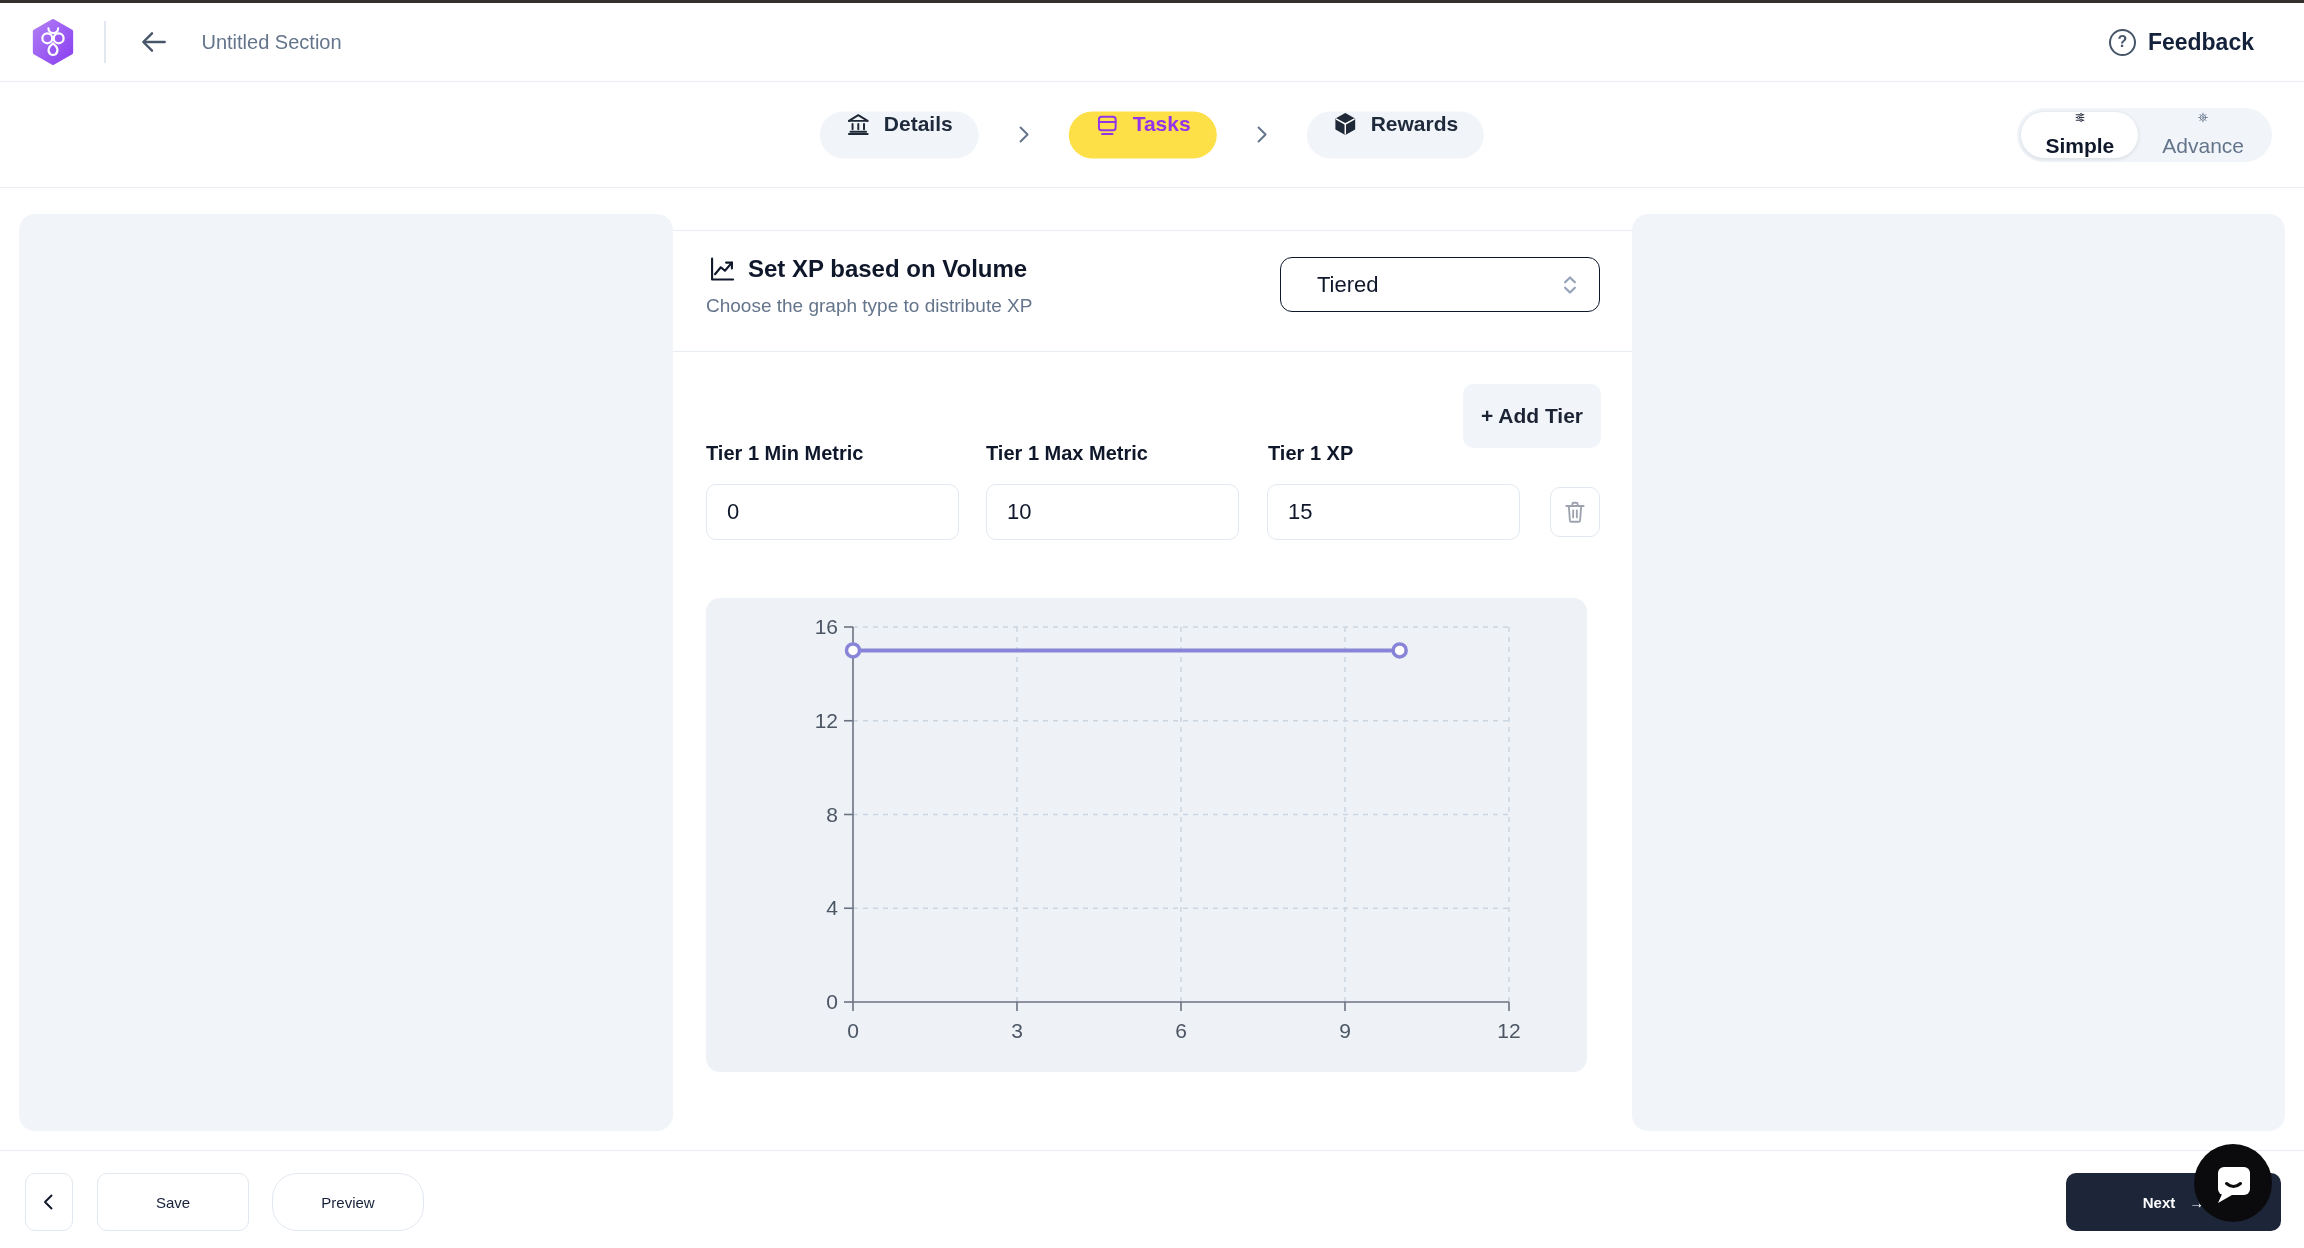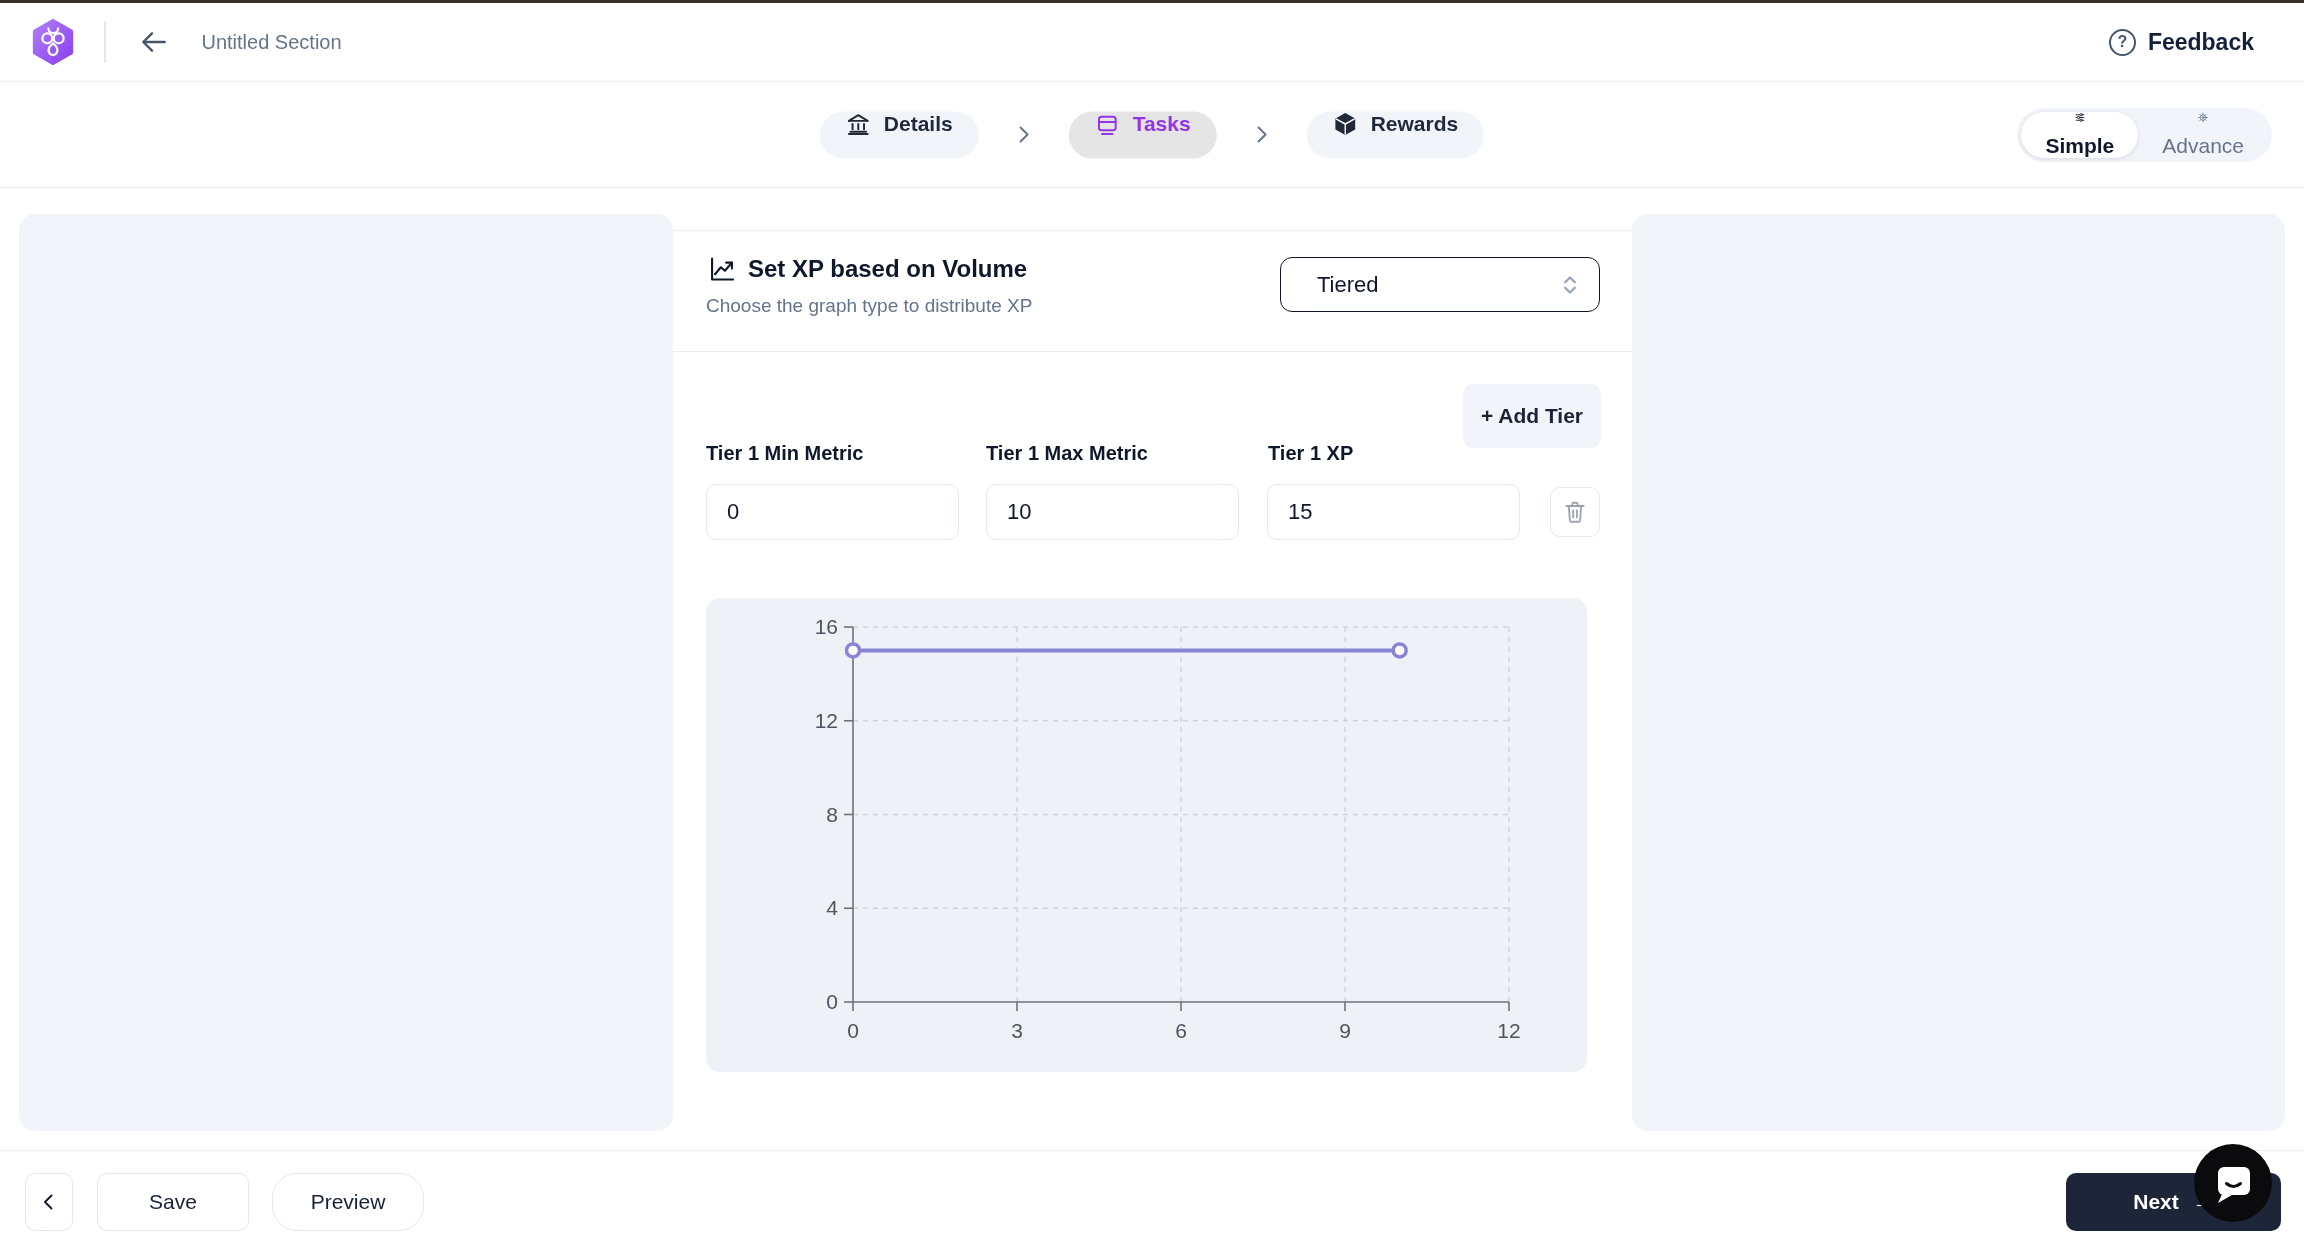--- a/index.html
+++ b/index.html
@@ -18,21 +18,21 @@
   .help-circle { width:27px; height:27px; border:2px solid #475569; border-radius:50%;
     display:flex; align-items:center; justify-content:center; font-size:16px; font-weight:700; color:#475569; }
   .feedback-label { font-size:23px; font-weight:600; color:#14213a; }
 
   
   .stepper-bar { position:absolute; left:0; top:82px; width:2304px; height:106px; background:#fff;
     border-bottom:1.5px solid #e8edf3; }
   .steps { position:absolute; left:50%; top:50%; transform:translate(-50%,-50%); display:flex; align-items:center; gap:32px; }
   .step-pill { display:flex; align-items:flex-start; gap:13px; height:47px; padding:0 26px;
     border-radius:24px; background:#f1f5f9; font-size:21px; font-weight:600; color:#1e293b; cursor:pointer; white-space:nowrap; }
-  .step-pill.active { background:#e5e5e5; color:#9333ea; }
+  .step-pill.active { background:#fde047; color:#9333ea; }
   .step-chevron { display:flex; align-items:center; }
 
   .mode-toggle { position:absolute; right:32px; top:50%; transform:translateY(-50%);
     height:54px; background:#f1f5f9; border-radius:27px; display:flex; align-items:center; padding:0 4px; }
   .mode-opt { display:flex; align-items:center; gap:11px; height:46px; padding:0 24px; border-radius:23px;
     font-size:21px; color:#64748b; font-weight:500; cursor:pointer; white-space:nowrap;flex-direction:column; }
   .mode-opt.active { background:#fff; color:#0f172a; font-weight:600; box-shadow:0 1px 4px rgba(15,23,42,.12); }
 
   
   .main { position:absolute; left:0; top:188px; width:2304px; height:962px; background:#fff; }
@@ -63,21 +63,21 @@
     border:1.5px solid #e2e8f0; border-radius:10px; background:#fff; display:flex; align-items:center;
     justify-content:center; cursor:pointer; }
 
   .chart-card { position:absolute; left:33px; top:410px; width:881px; height:474px;
     background:#eef2f7; border-radius:14px; }
 
   
   .footer { position:absolute; left:0; top:1150px; width:2304px; height:98px; background:#fff;
     border-top:1.5px solid #e8edf3; }
   .btn { position:absolute; top:22px; height:58px; border-radius:10px; border:1.5px solid #e2e8f0;
-    background:#fff; font-size:21px; font-weight:500; color:#16213a; font-family:inherit; cursor:pointer;text-align:center; }
+    background:#fff; font-size:15px; font-weight:500; color:#16213a; font-family:inherit; cursor:pointer;text-align:center; }
   .footer-back { left:25px; width:48px; display:flex; align-items:center; justify-content:center; }
   .save-btn { left:97px; width:152px; }
   .preview-btn { left:272px; width:152px;border-radius:25px; }
   .next-btn { left:2066px; width:215px; background:#1c2638; border:none; color:#fff; font-weight:600;
     display:flex; align-items:center; justify-content:center; gap:14px; }
 
   .chat-fab { position:absolute; left:2194px; top:1144px; width:78px; height:78px; border-radius:50%;
     background:#0b0b0d; display:flex; align-items:center; justify-content:center; cursor:pointer; z-index:10; }
 </style>
 </head>

